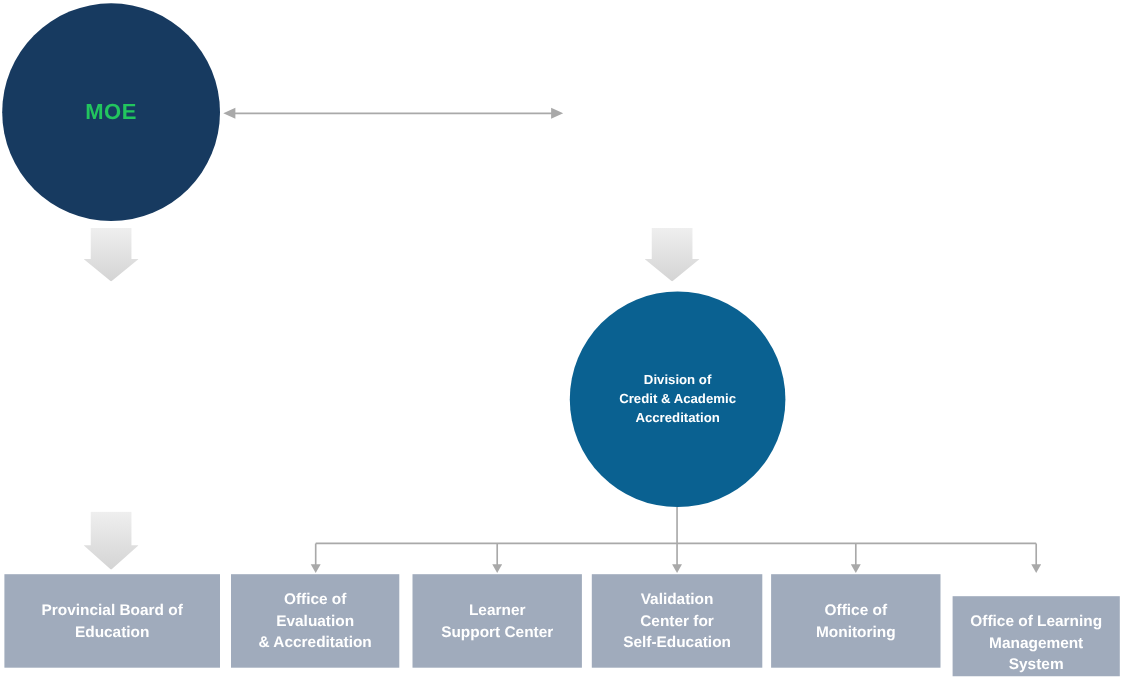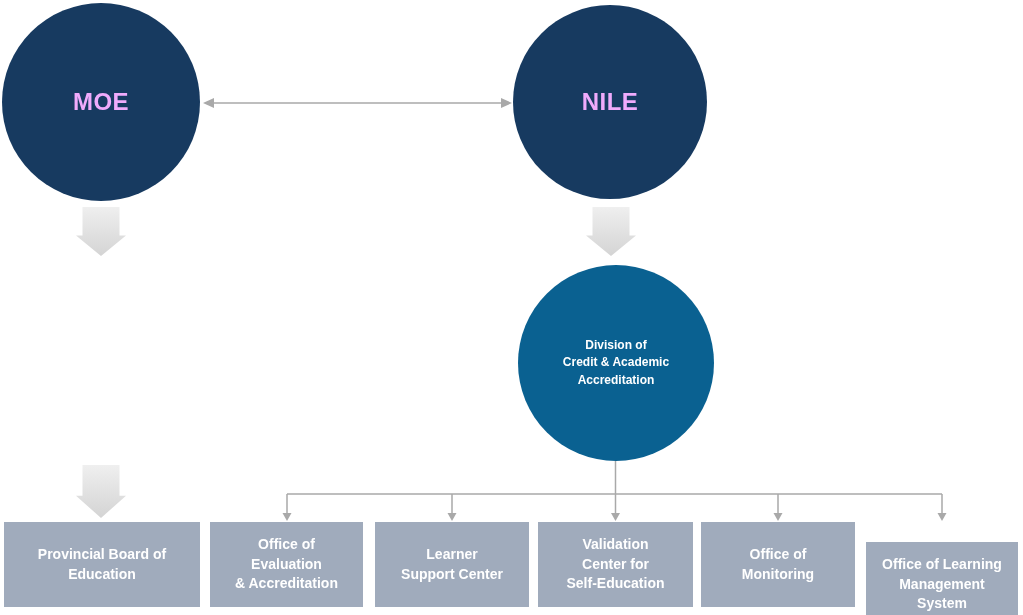--- a/index.html
+++ b/index.html
@@ -21,24 +21,24 @@
     display: flex;
     align-items: center;
     justify-content: center;
     text-align: center;
     color: #ffffff;
     box-sizing: border-box;
   }
   .circle.navy { background: #173a60; }
   .circle.blue { background: #0a6191; }
   .circle .big-label {
-    font-size: 24px;
+    font-size: 20px;
     font-weight: 600;
     letter-spacing: 0.5px;
-    color: #f0abfc;
+    color: #22c55e;
   }
   .circle .multi-label {
     white-space: pre-line;
     font-weight: 600;
     color: #ffffff;
   }
   .circle.mid-left .multi-label {
     font-size: 15px;
     line-height: 1.4;
   }
@@ -107,23 +107,20 @@
     </g>
   </svg>
 
   <div class="chevron" style="left:76px; top:207px; height:49px;"></div>
   <div class="chevron" style="left:586px; top:207px; height:49px;"></div>
   <div class="chevron" style="left:76px; top:465px; height:53px;"></div>
 
   <div class="circle navy" style="left:2px; top:3px; width:198px; height:198px;">
     <span class="big-label">MOE</span>
   </div>
-  <div class="circle navy" style="left:513px; top:5px; width:194px; height:194px;">
-    <span class="big-label">NILE</span>
-  </div>
 
   <div class="circle blue mid-right" style="left:518px; top:265px; width:196px; height:196px;">
     <span class="multi-label">Division of
 Credit &amp; Academic
 Accreditation</span>
   </div>
 
   <div class="dept-box" style="left:4px; width:196px;">
     <span class="box-label">Provincial Board of
 Education</span>

